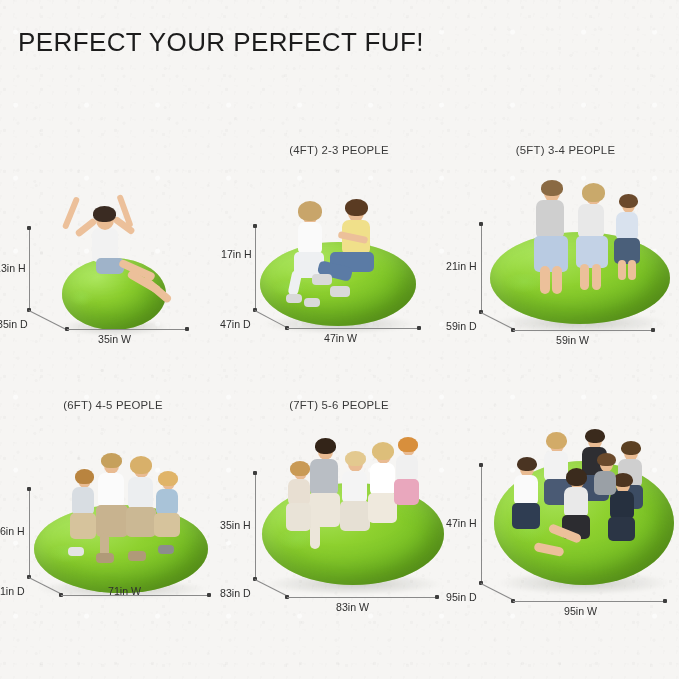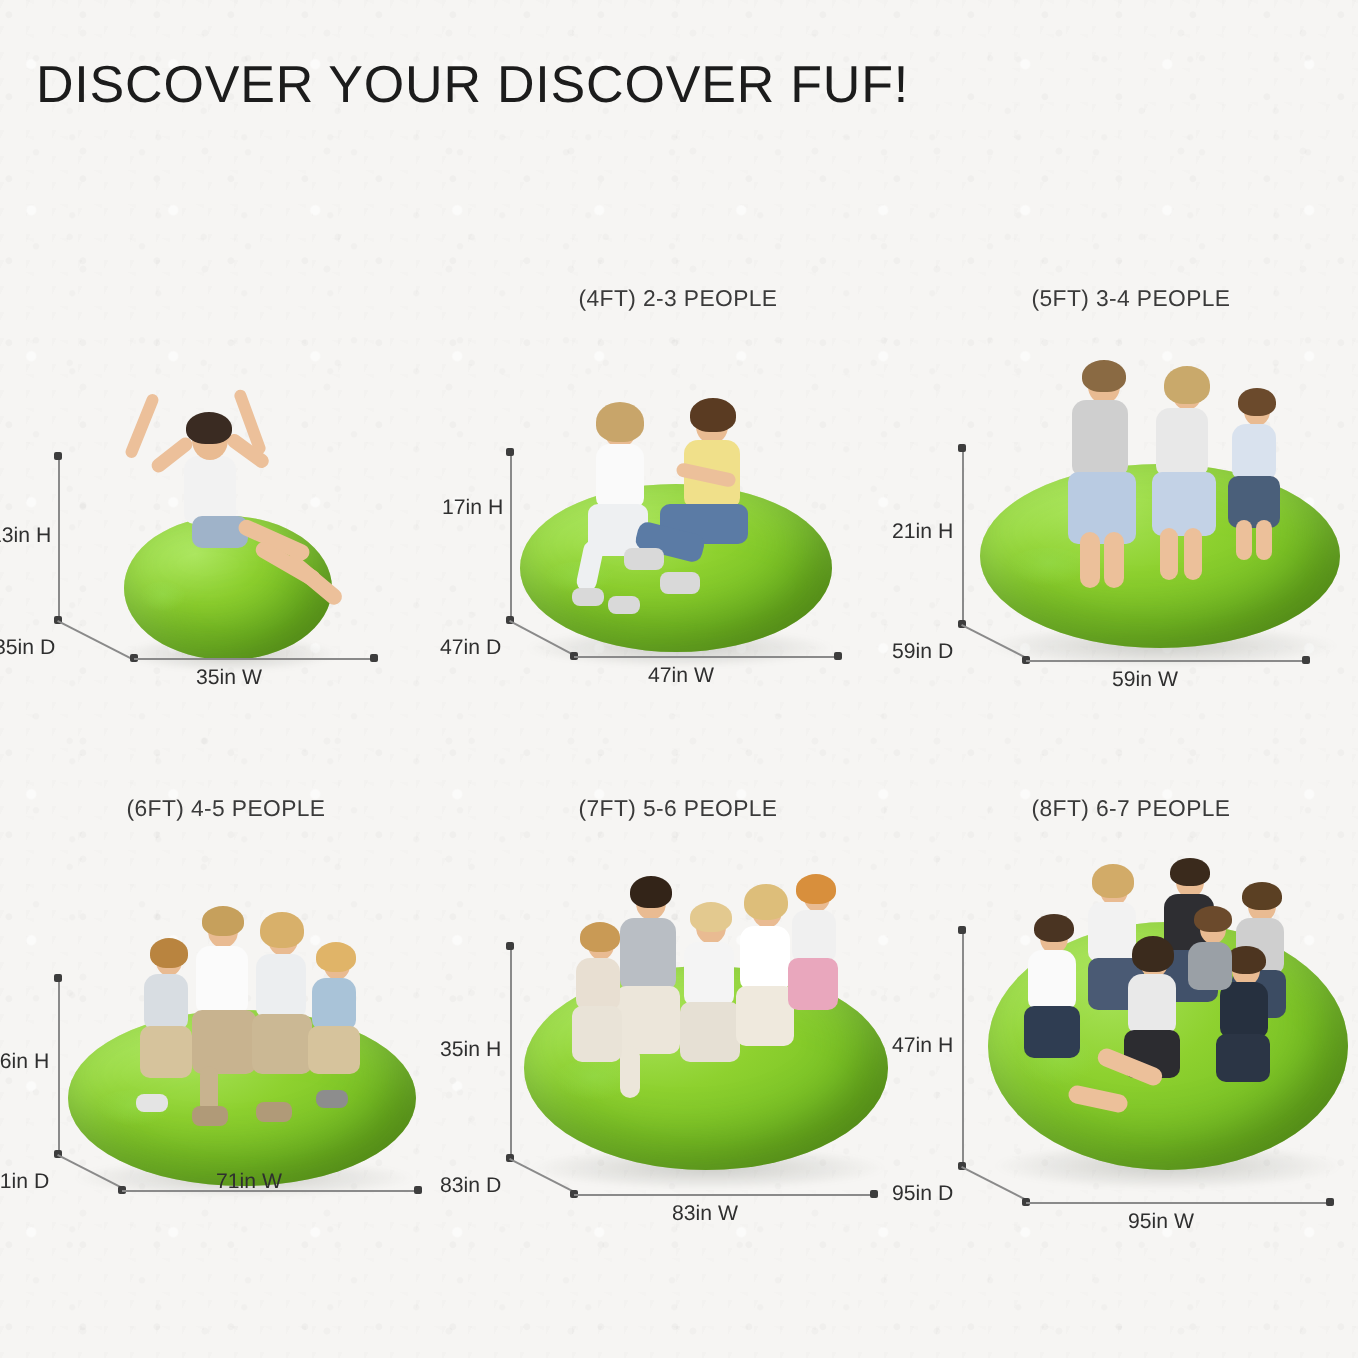--- a/index.html
+++ b/index.html
@@ -78,21 +78,21 @@
   .diag{position:absolute;height:1px;background:#8a8a8a;transform-origin:0 0;}
   .dot{position:absolute;width:4px;height:4px;background:#3d3d3d;border-radius:1px;}
   .dlabel{position:absolute;font-size:10.6px;color:#2f2f2f;white-space:nowrap;}
 </style>
 </head>
 <body>
 
 <div class="texture"></div>
 
 <div class="header">
-  <h1 class="title">DISCOVER YOUR DISCOVER FUF!</h1>
+  <h1 class="title">PERFECT YOUR PERFECT FUF!</h1>
 </div>
 
 <div class="grid">
 
   <div class="row">
 
     <div class="cell c0">
       <div class="stage">
         <div class="shadow" style="left:60px;top:152px;width:110px;height:18px;"></div>
         <div class="bag" style="left:62px;top:92px;width:104px;height:72px;"></div>
@@ -296,21 +296,20 @@
         <div class="diag" style="left:29px;top:158px;width:36px;transform:rotate(27deg);"></div>
         <div class="dot" style="left:59px;top:174px;"></div>
         <div class="dlabel" style="left:-6px;top:166px;">83in D</div>
         <div class="dimline h" style="left:61px;top:176px;width:150px;"></div>
         <div class="dot" style="left:209px;top:174px;"></div>
         <div class="dlabel" style="left:110px;top:180px;">83in W</div>
       </div>
     </div>
 
     <div class="cell c2">
-      <div class="cap">(8FT) 6-7 PEOPLE</div>
       <div class="stage">
         <div class="shadow" style="left:44px;top:150px;width:176px;height:24px;"></div>
         <div class="bag" style="left:42px;top:40px;width:180px;height:124px;"></div>
         <div class="p">
           <div class="head" style="left:98px;top:16px;width:14px;height:16px;"></div>
           <div class="hair" style="left:94px;top:11px;width:21px;height:17px;background:#d2ab68;"></div>
           <div class="torso" style="left:92px;top:30px;width:24px;height:30px;background:#f2f2f2;"></div>
           <div class="pants" style="left:92px;top:58px;width:28px;height:26px;background:#4a5a74;"></div>
         </div>
         <div class="p">

